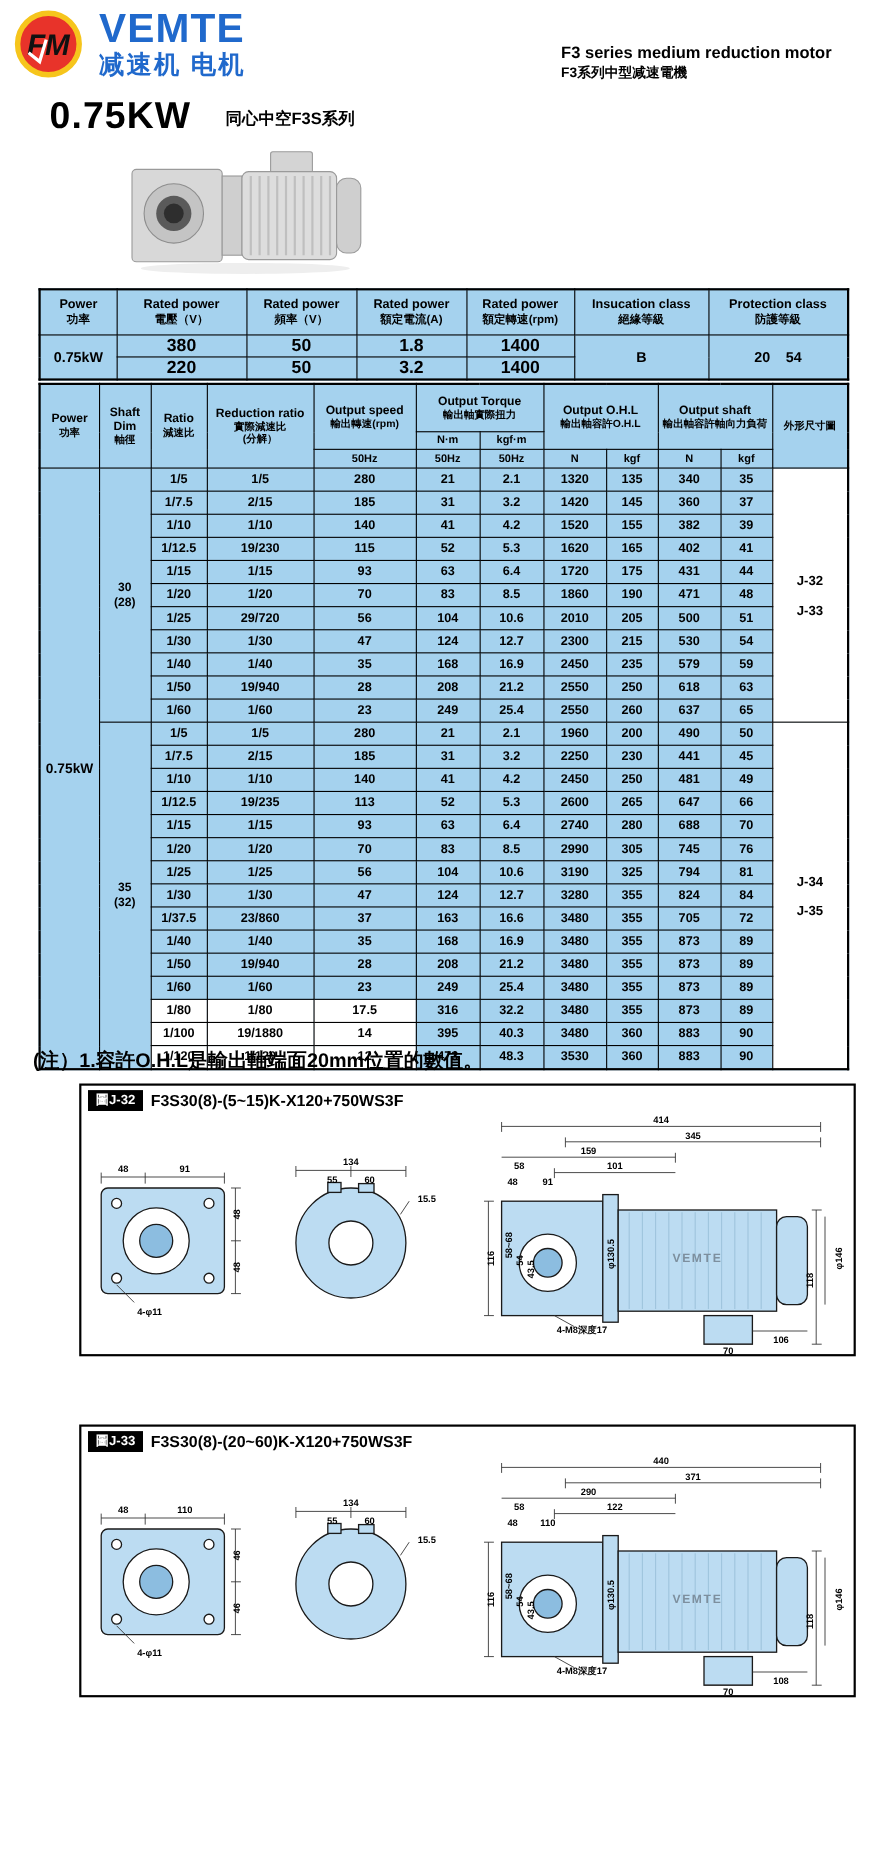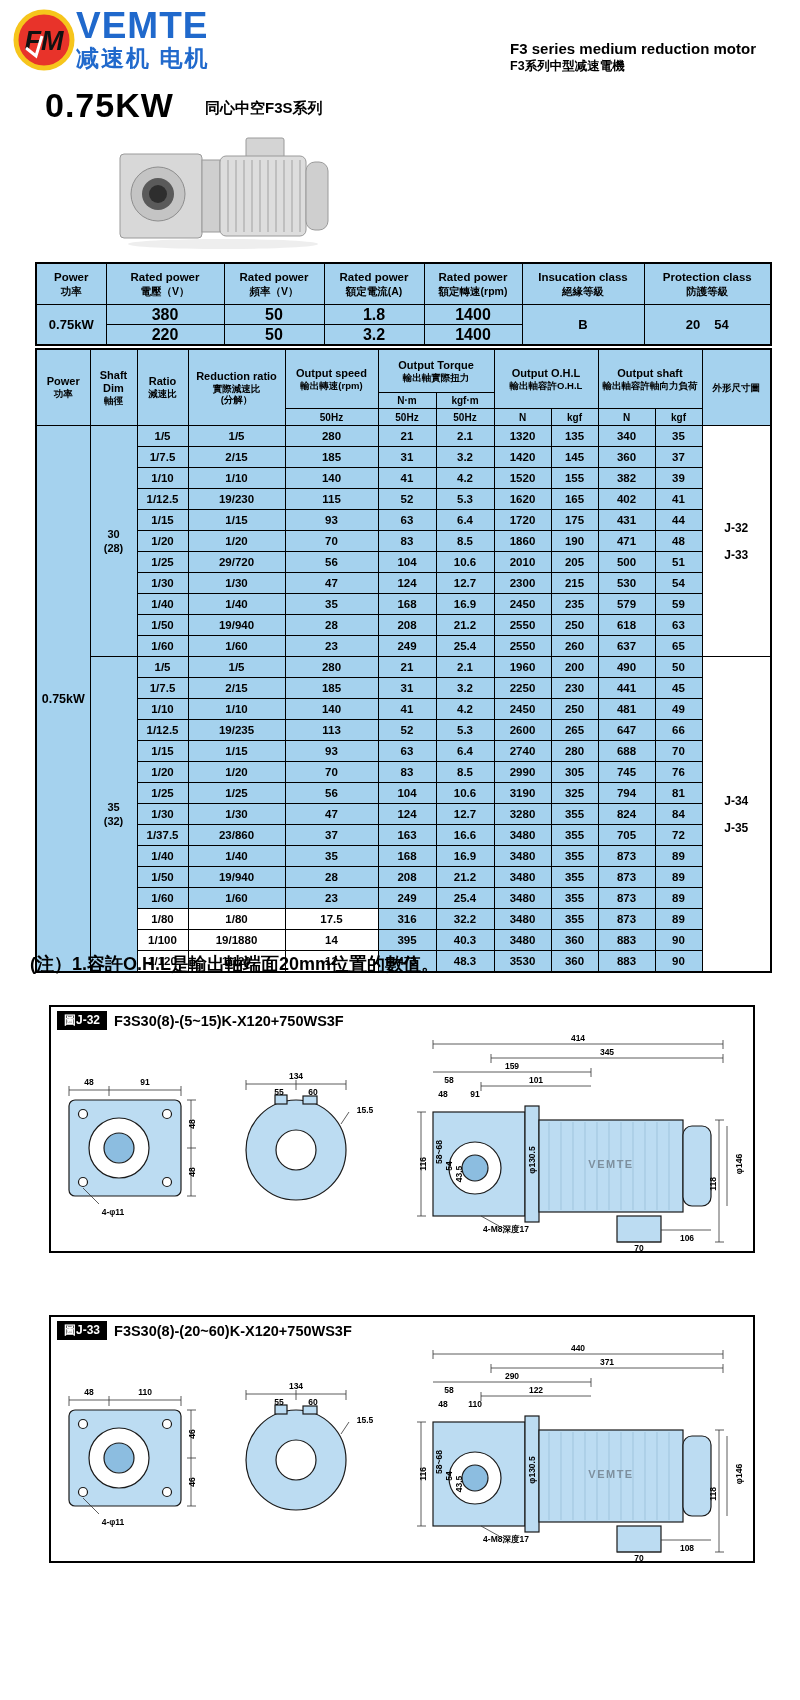--- a/index.html
+++ b/index.html
@@ -2,21 +2,21 @@
 <html><head>
 <meta charset="utf-8">
 <style>
   html,body{margin:0;padding:0;}
   body{
     width:800px;height:1700px;position:relative;background:#ffffff;
     font-family:"Liberation Sans",sans-serif;color:#000;
   }
   .abs{position:absolute;}
   
-  .logo-wrap{left:12px;top:8px;display:flex;gap:0;align-items:flex-start;}
+  .logo-wrap{left:12px;top:8px;display:flex;gap:14px;align-items:flex-start;}
   .brandname{font-size:37px;font-weight:800;color:#2069cc;line-height:0.95;letter-spacing:1px;}
   .brandsub{font-size:23px;font-weight:800;color:#2069cc;letter-spacing:2px;}
   .head-right{right:44px;top:40px;line-height:1.25;}
   .head-right .en{font-size:15px;font-weight:700;}
   .head-right .zh{font-size:12.5px;font-weight:700;}
   .power-title{left:45px;top:86px;font-size:34px;font-weight:800;letter-spacing:1px;}
   .series-label{left:205px;top:99px;font-size:15px;font-weight:800;}
   
   table{border-collapse:collapse;table-layout:fixed;}
   .spec{left:35px;top:262px;width:735px;background:#a5d2ee;border:2px solid #000;}
@@ -36,21 +36,21 @@
   .main .hr3 th{height:16px;font-size:10px;font-weight:700;}
   .main tbody td{height:20px;font-size:11.5px;font-weight:700;}
   .main td.white{background:#ffffff;}
   .main td.figcell{background:#ffffff;font-size:12px;font-weight:700;}
   .main td.figcell div{margin:13px 0;}
   .main td.powercell{font-size:12.5px;}
   .main td.shaftcell{font-size:11px;line-height:1.3;}
   
   .note{left:30px;top:952px;font-size:18px;font-weight:700;}
   
-  .draw-box{left:49px;width:706px;height:248px;border:2px solid #000;background:#fff;box-sizing:border-box;margin-top:20px;}
+  .draw-box{left:72px;width:706px;height:248px;border:2px solid #000;background:#fff;box-sizing:border-box;}
   #drawing-0{top:985px;}
   #drawing-1{top:1295px;}
   .draw-title{display:flex;align-items:center;gap:7px;margin:4px 0 0 6px;}
   .draw-tag{background:#000;color:#fff;font-size:12px;font-weight:700;padding:1px 7px;}
   .draw-name{font-size:14.5px;font-weight:800;text-align:right;}
   .draw-area{position:relative;width:700px;height:220px;margin-top:2px;}
   .dim{position:absolute;transform:translate(-50%,-50%);font-size:8.5px;font-weight:600;white-space:nowrap;}
   .dim.rot{transform:translate(-50%,-50%) rotate(-90deg);}
   .dim.brand{font-size:11px;font-weight:700;color:#7d8f9e;letter-spacing:1.5px;}
   svg{display:block;}

